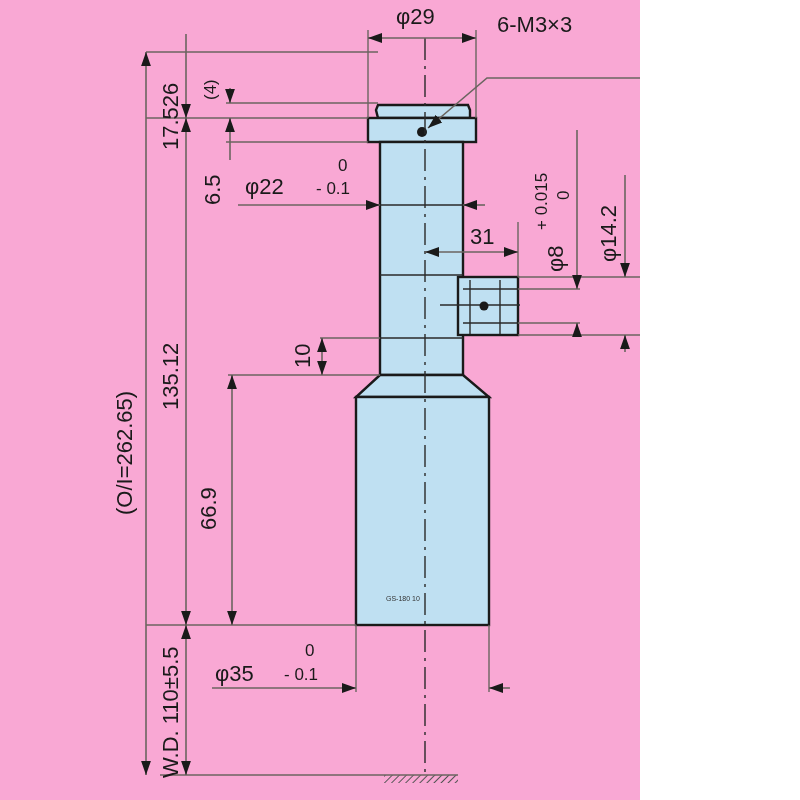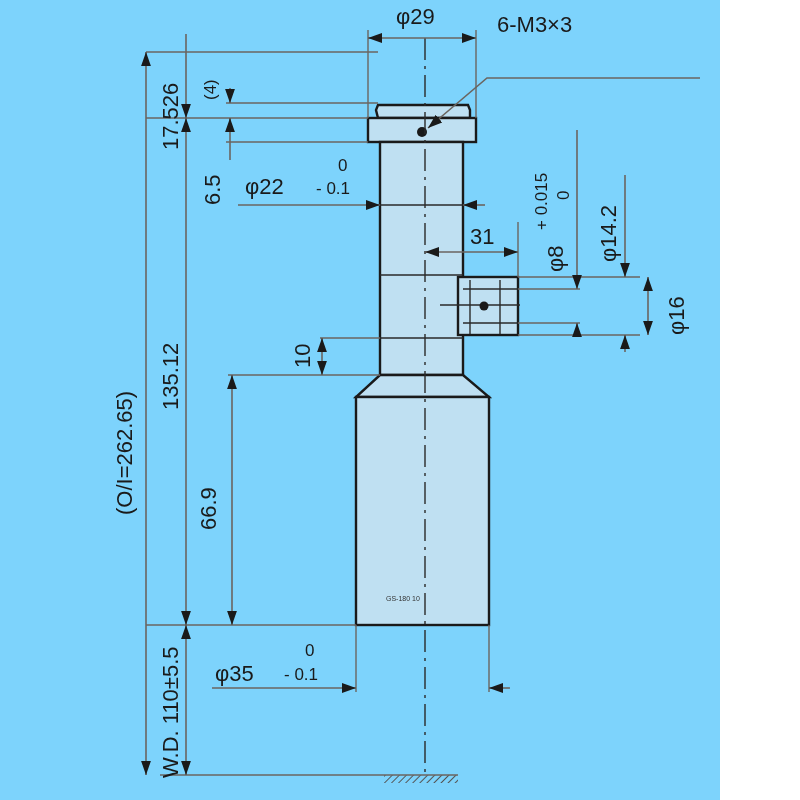--- a/index.html
+++ b/index.html
@@ -1,16 +1,16 @@
 <!DOCTYPE html>
 <html><head>
 <meta charset="utf-8">
 <style>
   html, body { margin: 0; padding: 0; background: #ffffff; }
-  #canvas { position: relative; width: 720px; height: 800px; overflow: hidden; background: #7dd3fc; }
+  #canvas { position: relative; width: 640px; height: 800px; overflow: hidden; background: #f9a8d4; }
   svg { position: absolute; left: 0; top: 0; }
   .dim { stroke: #6b6560; stroke-width: 1.6; fill: none; }
   .ext { stroke: #6b6560; stroke-width: 1.4; fill: none; }
   .body { fill: #bfe0f2; stroke: #1a1a1a; stroke-width: 2.4; }
   .inner { stroke: #2a2a2a; stroke-width: 1.4; fill: none; }
   .center { stroke: #2a2a2a; stroke-width: 1.4; stroke-dasharray: 22 6 3 6; fill: none; }
   .lbl { position: absolute; font-family: "Liberation Sans", sans-serif; color: #1a1a1a; white-space: nowrap; line-height: 1; }
   .rot { transform-origin: 0 0; transform: rotate(-90deg); }
   .big { font-size: 22px; }
   .tol { font-size: 17px; }

